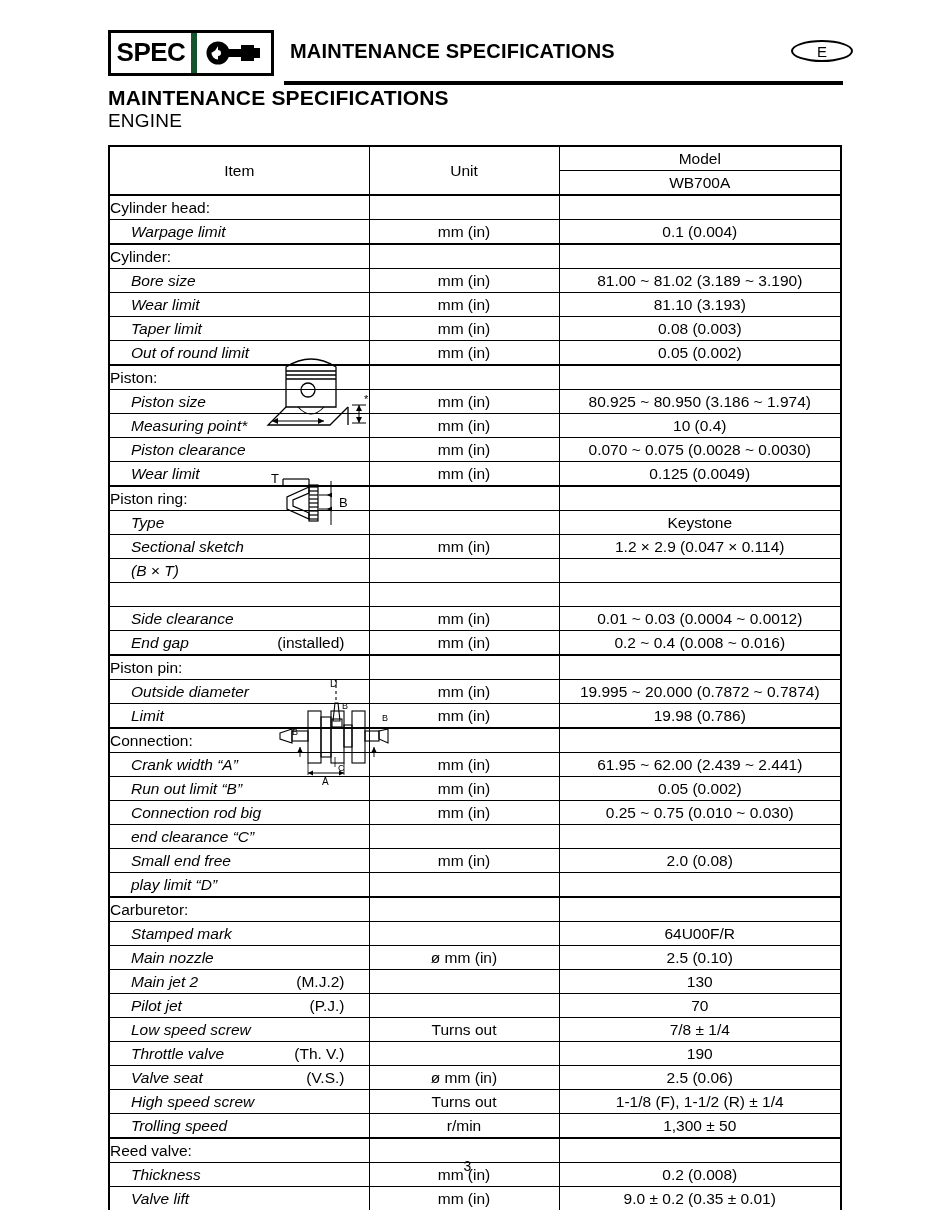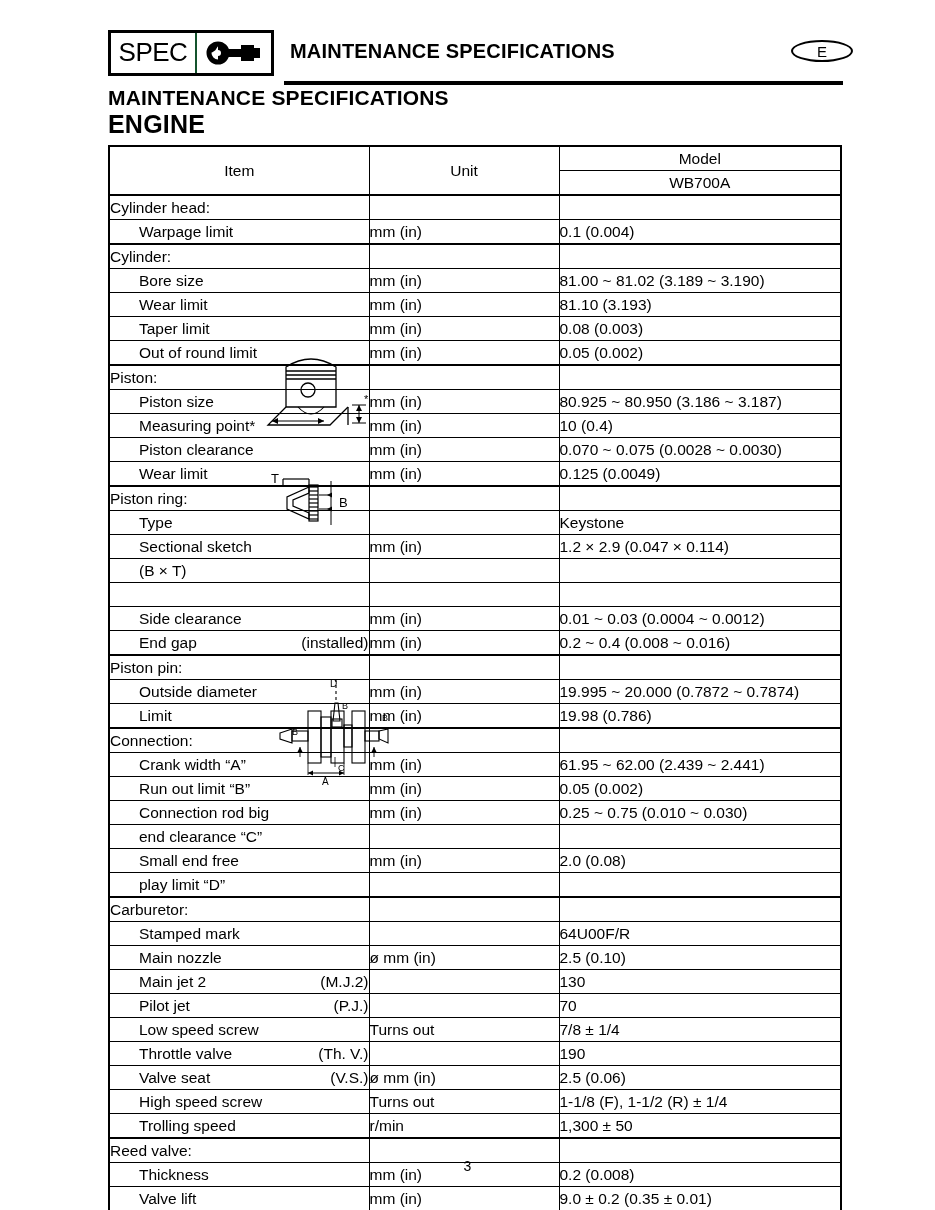--- a/index.html
+++ b/index.html
@@ -33,23 +33,23 @@
     border: 3px solid #000;
     box-sizing: border-box;
     display: flex;
   }
   .spec-badge-text {
     width: 86px;
     display: flex;
     align-items: center;
     justify-content: center;
     font-size: 26px;
-    font-weight: normal;
+    font-weight: bold;
     letter-spacing: -0.5px;
-    border-right: 2px solid #14532d;
+    border-right: 6px solid #14532d;
     box-sizing: border-box;
     line-height: 1;
     padding-bottom: 2px;
   }
   .spec-badge-icon {
     flex: 1;
     display: flex;
     align-items: center;
     justify-content: center;
   }
@@ -91,22 +91,22 @@
     left: 108px;
     top: 86px;
     font-size: 21px;
     font-weight: bold;
     letter-spacing: 0.2px;
   }
   .doc-subtitle {
     position: absolute;
     left: 108px;
     top: 110px;
-    font-size: 25px;
-    font-weight: bold;
+    font-size: 19px;
+    font-weight: normal;
     letter-spacing: 0.2px;
   }
 
   
   .spec-table-wrap {
     position: absolute;
     left: 108px;
     top: 145px;
     width: 732px;
   }
@@ -141,34 +141,36 @@
   
   tr.sec-start > td { border-top: 2px solid #000; }
 
   
   td.item-cell {
     padding-left: 6px;
     height: 23px;
     white-space: nowrap;
     position: relative;
   }
-  td.item-cell .indent { padding-left: 29px; display: inline-block; }
+  td.item-cell .indent { padding-left: 21px; display: inline-block; font-style: italic; }
   td.item-cell .sub-note {
     position: absolute;
-    right: 0;
+    right: 24px;
     top: 50%;
     transform: translateY(-50%);
   }
   td.unit-cell {
+    text-align: center;
     height: 23px;
   }
   td.model-cell {
     padding-left: 6px;
     height: 23px;
     white-space: nowrap;
+    text-align: center;
   }
 
   
   tr.no-rule > td { border-top: none; }
 
   
   .diagram {
     position: absolute;
     pointer-events: none;
   }
@@ -265,21 +267,21 @@
           <td class="model-cell">0.05 (0.002)</td>
         </tr>
         <tr class="sec-start">
           <td class="item-cell">Piston:</td>
           <td class="unit-cell"></td>
           <td class="model-cell"></td>
         </tr>
         <tr class="no-rule">
           <td class="item-cell"><span class="indent">Piston size</span></td>
           <td class="unit-cell">mm (in)</td>
-          <td class="model-cell">80.925 ~ 80.950 (3.186 ~ 3.187)</td>
+          <td class="model-cell">80.925 ~ 80.950 (3.186 ~ 1.974)</td>
         </tr>
         <tr class="no-rule">
           <td class="item-cell"><span class="indent">Measuring point*</span></td>
           <td class="unit-cell">mm (in)</td>
           <td class="model-cell">10 (0.4)</td>
         </tr>
         <tr class="no-rule">
           <td class="item-cell"><span class="indent">Piston clearance</span></td>
           <td class="unit-cell">mm (in)</td>
           <td class="model-cell">0.070 ~ 0.075 (0.0028 ~ 0.0030)</td>

